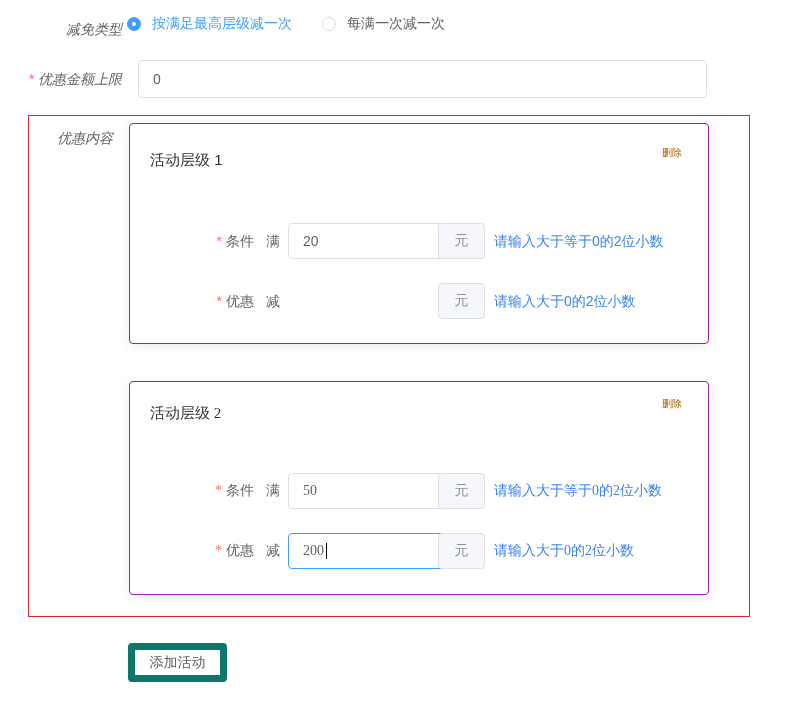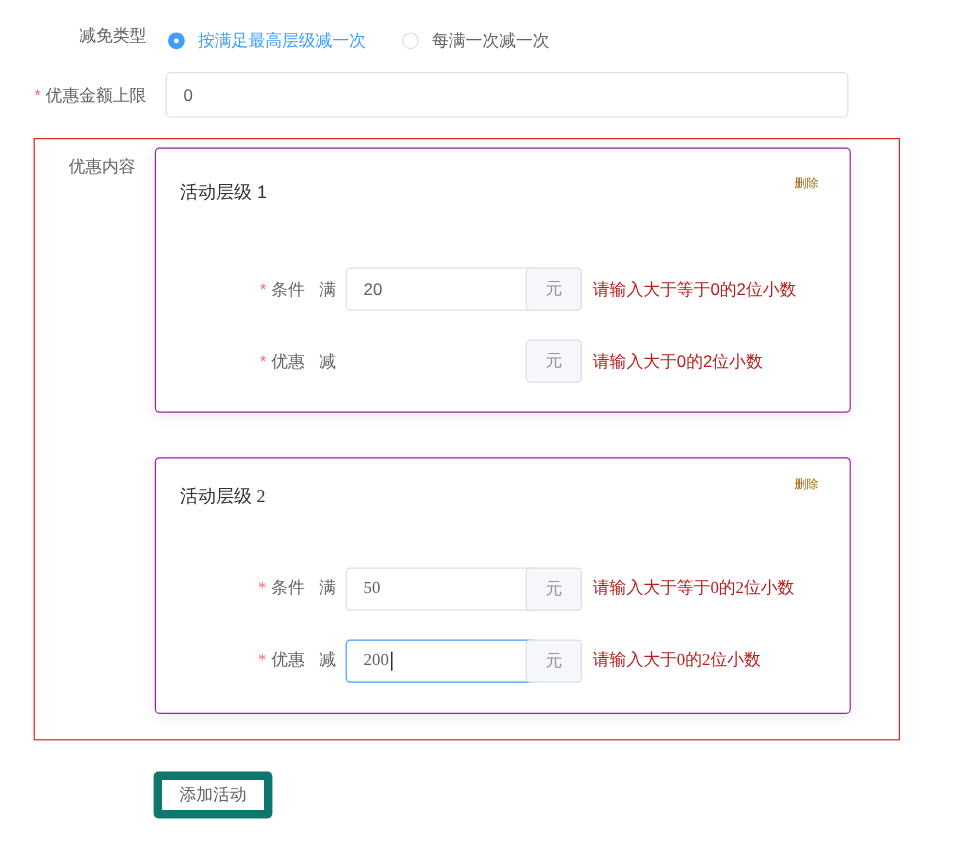--- a/index.html
+++ b/index.html
@@ -7,26 +7,26 @@
   body {
     width:812px; height:703px; position:relative; overflow:hidden;
     font-family:"Liberation Sans","DejaVu Sans",sans-serif;
     font-size:14px; color:#606266;
     -webkit-font-smoothing:antialiased;
   }
 
   
   .form-label {
     position:absolute; left:0; width:122px; text-align:right;
-    font-size:14px; color:#606266; white-space:nowrap;
+    font-size:14px; color:#606266; white-space:nowrap;font-style:italic;
   }
   .star { color:#f56c6c; margin-right:4px; }
 
   
-  .radio-group { position:absolute; left:140px; top:15px; height:28px; display:flex; align-items:flex-end; }
+  .radio-group { position:absolute; left:127px; top:15px; height:28px; display:flex; align-items:flex-start; }
   .radio-item { display:flex; align-items:center; cursor:pointer; margin-right:30px; }
   .radio-dot {
     width:14px; height:14px; border-radius:50%;
     border:1px solid #dcdfe6; background:#fff; position:relative; flex:none;
   }
   .radio-dot.checked { background:#409eff; border-color:#409eff; }
   .radio-dot.checked::after {
     content:""; position:absolute; left:4px; top:4px; width:4px; height:4px;
     border-radius:50%; background:#fff;
   }
@@ -63,21 +63,21 @@
     position:absolute; left:0; width:150px; text-align:right;
     line-height:36px; white-space:nowrap; color:#606266;
   }
   .row-prefix { margin-left:12px; }
   .row-input-wrap { position:absolute; left:158px; top:0; width:160px; height:36px; }
   .unit-box {
     position:absolute; left:308px; top:0; width:47px; height:36px;
     background:#f5f7fa; border:1px solid #dcdfe6; border-radius:4px;
     color:#909399; display:flex; align-items:center; justify-content:center;
   }
-  .hint { position:absolute; left:364px; top:0; line-height:36px; color:#b91c1c; white-space:nowrap; }
+  .hint { position:absolute; left:364px; top:0; line-height:36px; color:#3b82f6; white-space:nowrap; }
 
   
   .add-btn {
     position:absolute; left:128px; top:643px; width:99px; height:39px;
     background:#fff; border:7px solid #0f766e; border-radius:4px;
     font-size:14px; color:#606266; cursor:pointer; font-family:Liberation Serif, serif;
   }
 </style>
 </head>
 <body>

